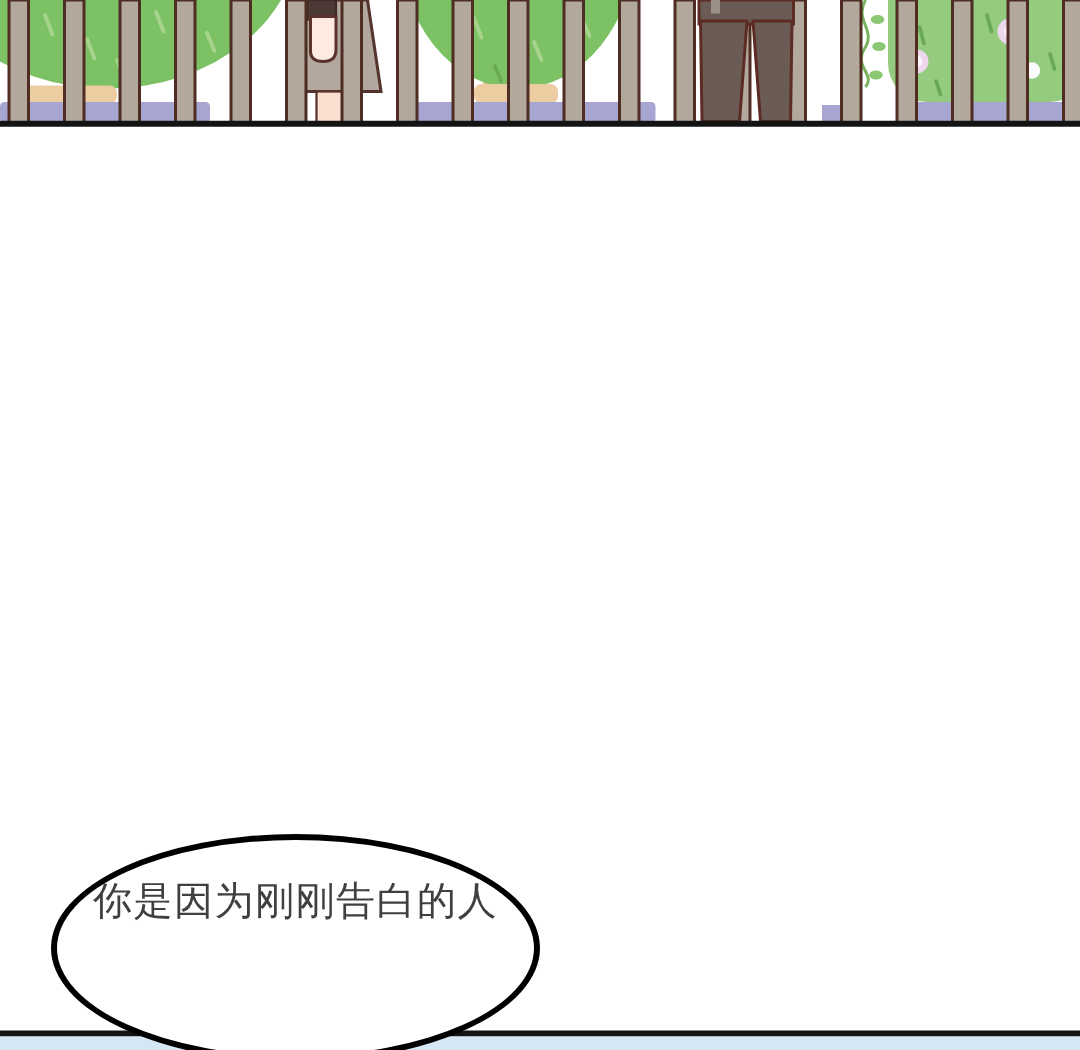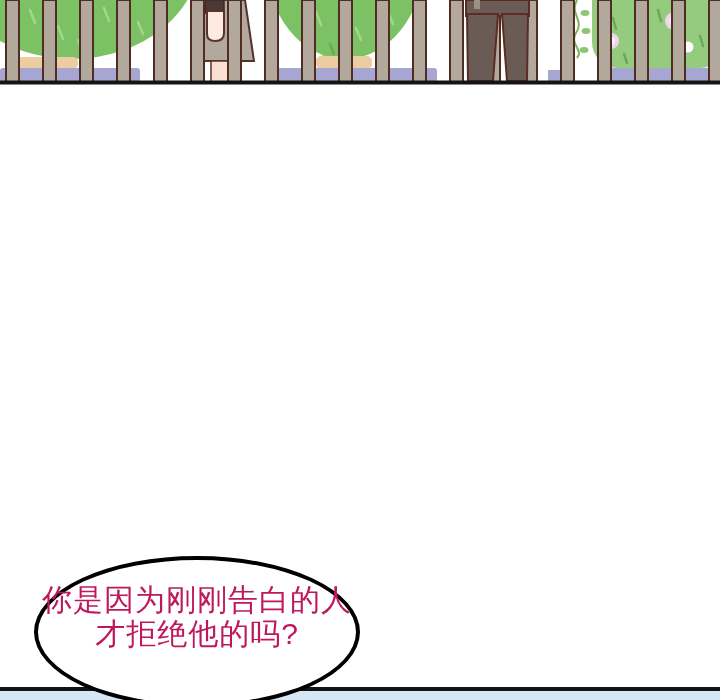--- a/index.html
+++ b/index.html
@@ -10,21 +10,21 @@
   rect.bar{fill:#b2a89b;stroke:#4f2d23;stroke-width:2;}
   
   .hatch-light{stroke:#a6d48c;stroke-width:2.6;stroke-linecap:round;fill:none;}
   .hatch-dark{stroke:#69a854;stroke-width:2.4;stroke-linecap:round;fill:none;}
   .vine-stem{stroke:#7ab35f;stroke-width:2;fill:none;}
   .bottom-line{position:absolute;left:0;top:687px;width:720px;height:4px;background:#141414;}
   .blue-strip{position:absolute;left:0;top:691px;width:720px;height:9px;background:#d5e7f4;}
   .bubble{position:absolute;left:34px;top:556px;width:326px;height:152px;background:#ffffff;
           border:4px solid #000000;border-radius:50%;box-sizing:border-box;}
   .bubble-text{position:absolute;left:30px;top:583px;width:334px;text-align:center;
-               font-size:30px;line-height:34px;color:#be185d;letter-spacing:1px;}
+               font-size:26px;line-height:34px;color:#404040;letter-spacing:1px;}
   .bubble-text div{white-space:nowrap;}
 </style>
 </head>
 <body>
 
 <div class="stage">
 
   <svg class="panel" width="720" height="86" viewBox="0 0 720 86">
 
     <g>
@@ -117,16 +117,15 @@
 
     <rect x="0" y="80.5" width="720" height="4" fill="#141414"></rect>
   </svg>
 
   <div class="bottom-line"></div>
   <div class="blue-strip"></div>
 
   <div class="bubble"></div>
   <div class="bubble-text">
     <div>你是因为刚刚告白的人</div>
-    <div>才拒绝他的吗?</div>
   </div>
 
 </div>
 
 </body></html>

